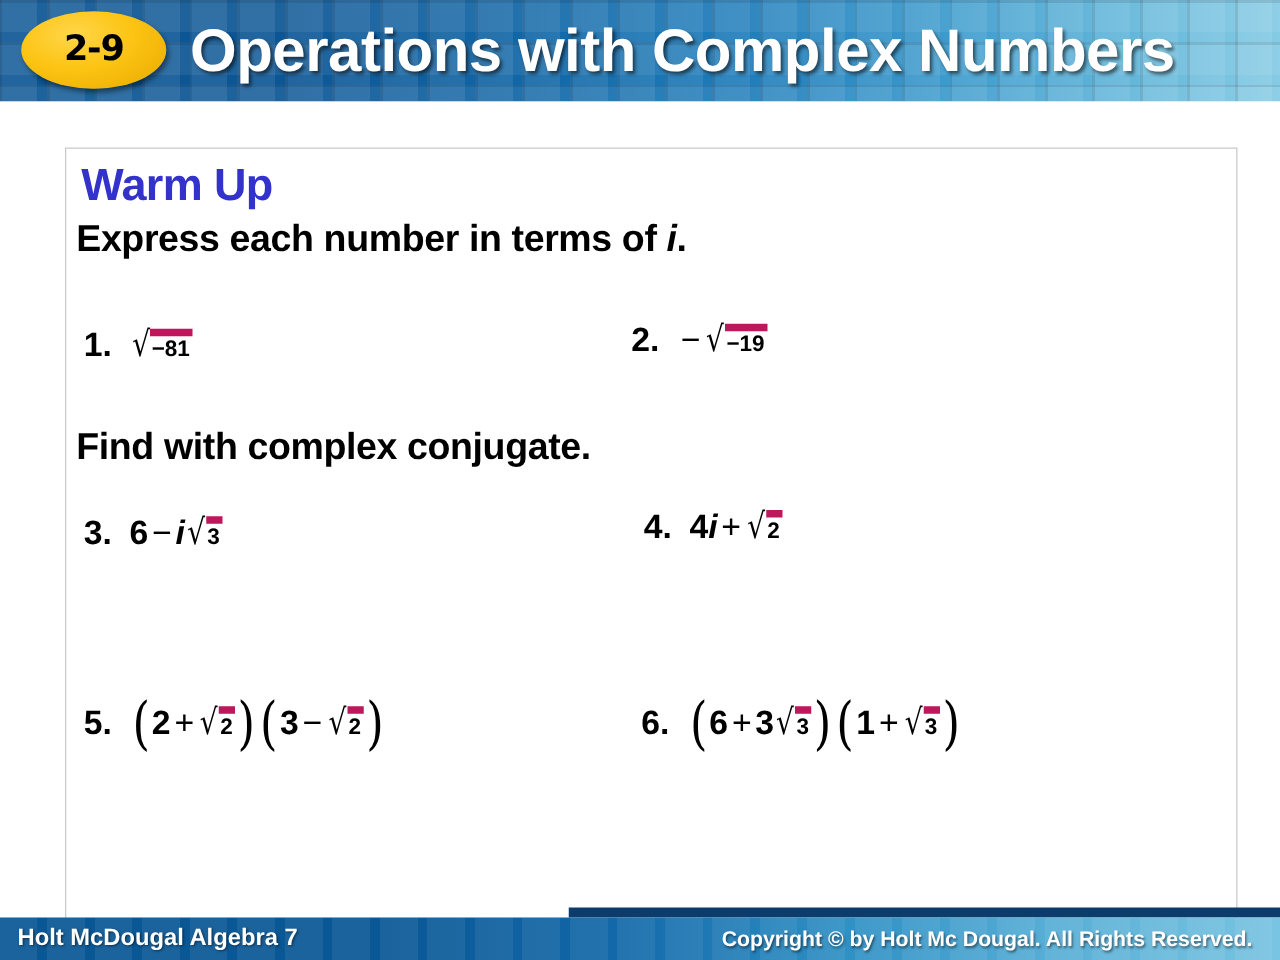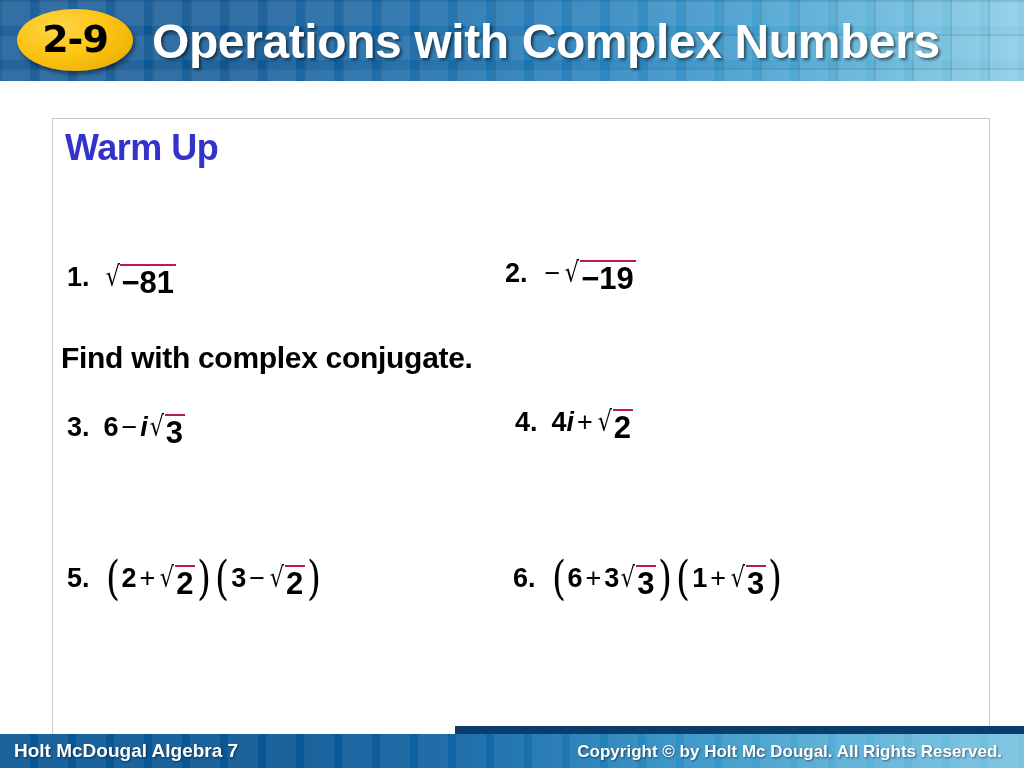--- a/index.html
+++ b/index.html
@@ -75,21 +75,21 @@
     background: radial-gradient(ellipse at 36% 30%, #ffd64a 0%, #fcc413 45%, #e8a800 100%);
     box-shadow: 2px 3px 4px rgba(0,0,0,0.45);
     display: flex;
     align-items: center;
     justify-content: center;
     z-index: 3;
   }
   .badge-text {
     font-family: "DejaVu Sans", sans-serif;
     font-weight: bold;
-    font-size: 38px;
+    font-size: 28px;
     color: #000000;
     letter-spacing: -1px;
     line-height: 1;
     margin-top: -2px;
     text-align: right;
   }
   .header-title {
     position: absolute;
     left: 152px; top: 14px;
     font-size: 48px;
@@ -167,24 +167,24 @@
   }
   .rad-sign {
     font-family: "DejaVu Sans", sans-serif;
     font-weight: normal;
     font-size: 28px;
     line-height: 0.92;
     transform: scaleX(0.8);
     margin-right: -1px;
   }
   .rad-body {
-    border-top: 2px solid #be185d;
+    border-top: 6px solid #be185d;
     padding: 1px 2px 0 1px;
     line-height: 1.0;
-    font-size: 31px;
+    font-size: 18px;
   }
 
   
   .paren {
     font-family: "DejaVu Serif", serif;
     font-size: 46px;
     font-weight: normal;
     line-height: 0.62;
     position: relative;
     top: 7px;
@@ -259,20 +259,23 @@
   <div class="badge">
     <span class="badge-text">2-9</span>
   </div>
   <div class="header-title">Operations with Complex Numbers</div>
 </div>
 
 <div class="content-box">
 
   <div class="warm-up">Warm Up</div>
 
+  <div class="heading h-express">
+    <span>Express each number in terms of </span><span class="ital">i</span><span>.</span>
+  </div>
 
   <div class="prob p1">
     <span class="prob-num">1.</span>
     <span class="prob-expr">
       <span class="rad">
         <span class="rad-sign">√</span>
           <span class="rad-body">−81</span>
       </span>
     </span>
   </div>

